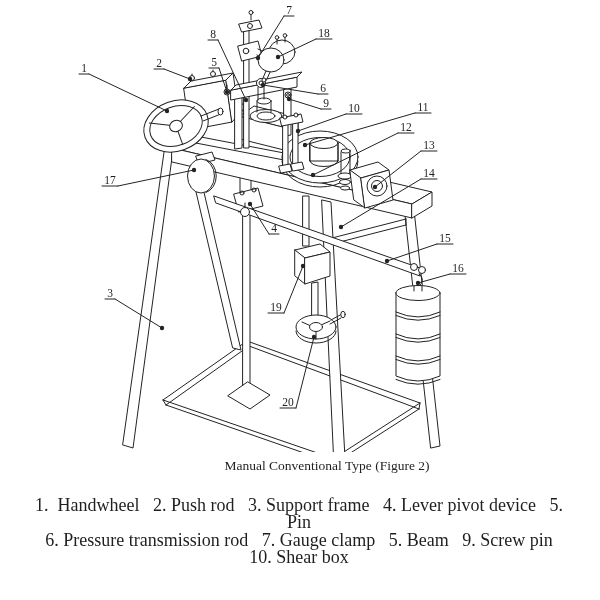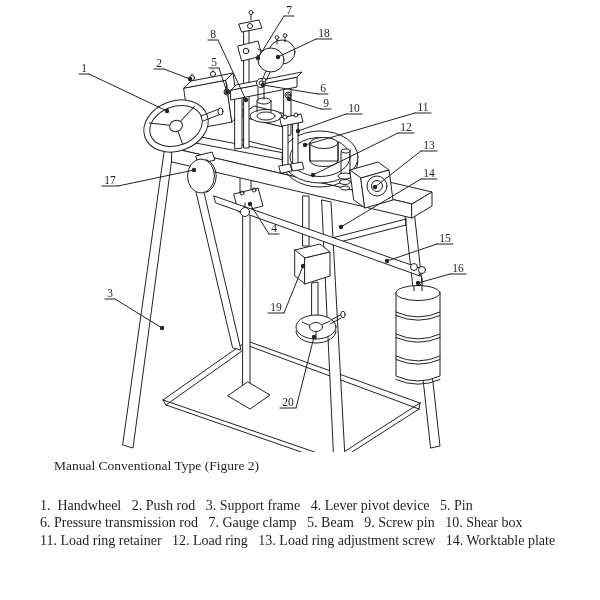--- a/index.html
+++ b/index.html
@@ -3,22 +3,22 @@
 <meta charset="utf-8">
 <style>
   html,body{margin:0;padding:0;background:#fff;}
   body{width:600px;height:600px;position:relative;font-family:"Liberation Serif",serif;color:#1f1f1f;}
   #stage{position:absolute;left:0;top:0;width:600px;height:600px;background:#fff;overflow:hidden;}
   svg#diagram{position:absolute;left:0;top:0;}
   svg line,svg path,svg polygon,svg ellipse,svg circle,svg polyline{stroke:#232323;stroke-width:1;fill:none;stroke-linecap:round;}
   svg .wf{fill:#ffffff;}
   svg .bf{fill:#232323;stroke:none;}
   svg text{font-family:"Liberation Serif",serif;font-size:11.5px;fill:#1f1f1f;stroke:none;}
-  #caption{position:absolute;top:458px;left:54px;width:546px;text-align:left;font-size:13.5px;}
-  #legend{position:absolute;top:497px;left:40px;width:530px;font-size:14px;line-height:17.4px;}
+  #caption{position:absolute;top:458px;left:54px;width:546px;text-align:center;font-size:13.5px;}
+  #legend{position:absolute;top:497px;left:34px;width:530px;font-size:18px;line-height:17.4px;text-align:center;}
   #legend .lline{white-space:pre-wrap;}
 </style>
 </head>
 <body>
 
 <div id="stage">
 
 <svg id="diagram" width="600" height="452" viewBox="0 0 600 452">
 
   <g>
@@ -339,16 +339,15 @@
         <circle cx="314" cy="337" r="2.2" class="bf"></circle>
         <text x="288" y="406" text-anchor="middle">20</text>
       </g>
 </svg>
 
 <div id="caption">Manual Conventional Type (Figure 2)</div>
 
 <div id="legend">
   <div class="lline">1.  Handwheel   2. Push rod   3. Support frame   4. Lever pivot device   5. Pin</div>
   <div class="lline">6. Pressure transmission rod   7. Gauge clamp   5. Beam   9. Screw pin   10. Shear box</div>
-  <div class="lline">11. Load ring retainer   12. Load ring   13. Load ring adjustment screw   14. Worktable plate</div>
 </div>
 
 </div>
 
 </body></html>

